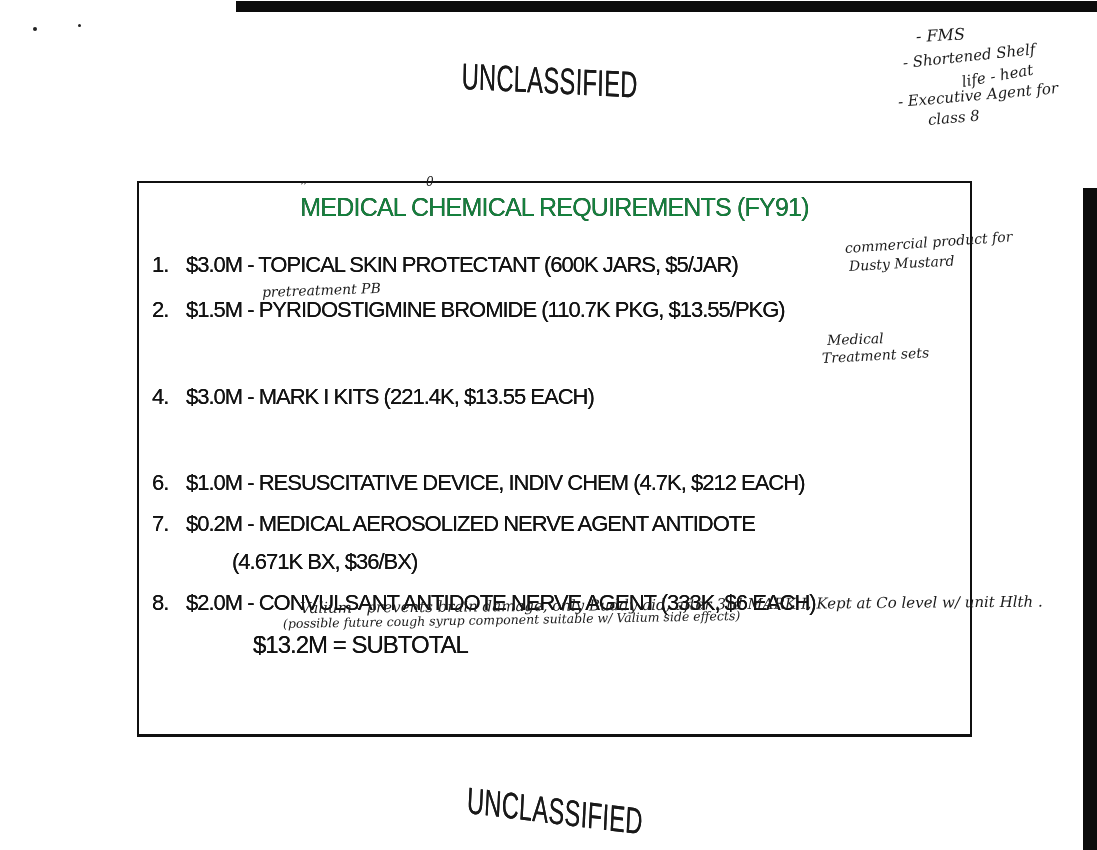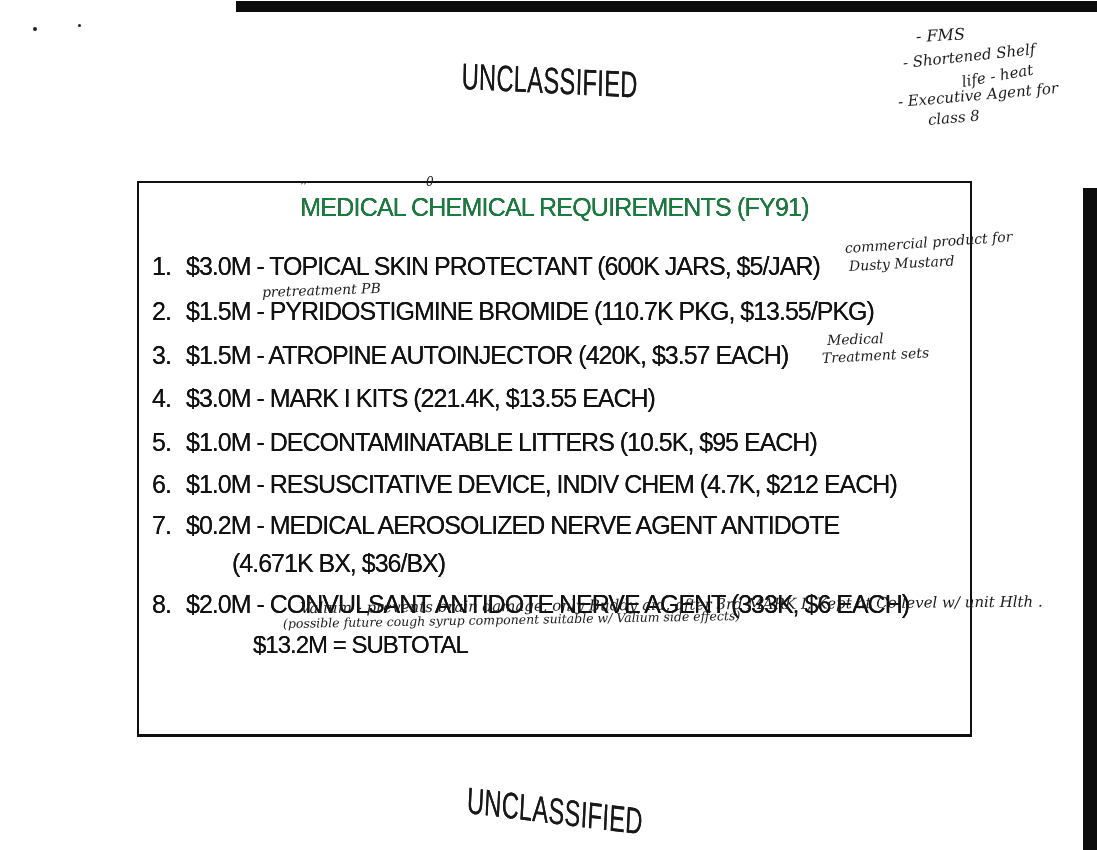--- a/index.html
+++ b/index.html
@@ -50,21 +50,21 @@
     background:#fff;
   }
   .doc-title{
     position:absolute;left:137px;top:193px;width:835px;
     text-align:center;white-space:nowrap;
     font-size:25px;letter-spacing:-0.8px;
     color:#15803d;text-shadow:0 0 0.5px #121212;
   }
   .row{
     position:absolute;left:152px;white-space:nowrap;
-    font-size:25px;letter-spacing:-1px;
+    font-size:22px;letter-spacing:-1px;
     color:#121212;text-shadow:0 0 0.4px #121212;
   }
   .row .num{display:inline-block;width:34px;}
   .row-cont{left:232px;}
   .subtotal{
     position:absolute;left:218px;top:631px;white-space:nowrap;
     font-size:24px;letter-spacing:-1px;
     color:#121212;text-shadow:0 0 0.5px #121212;margin-left:35px;
   }
 </style>
@@ -94,28 +94,22 @@
   <div class="hw" style="left:426px;top:176px;font-size:12px;">0</div>
 
   <div class="doc-title">MEDICAL CHEMICAL REQUIREMENTS (FY91)</div>
 
   <div class="row" style="top:252px;">
     <span class="num">1.</span><span>$3.0M - TOPICAL SKIN PROTECTANT (600K JARS, $5/JAR)</span>
   </div>
   <div class="row" style="top:297px;">
     <span class="num">2.</span><span>$1.5M - PYRIDOSTIGMINE BROMIDE (110.7K PKG, $13.55/PKG)</span>
   </div>
-  <div class="row" style="top:341px;">
-    <span class="num">3.</span><span>$1.5M - ATROPINE AUTOINJECTOR (420K, $3.57 EACH)</span>
-  </div>
   <div class="row" style="top:384px;">
     <span class="num">4.</span><span>$3.0M - MARK I KITS (221.4K, $13.55 EACH)</span>
-  </div>
-  <div class="row" style="top:428px;">
-    <span class="num">5.</span><span>$1.0M - DECONTAMINATABLE LITTERS (10.5K, $95 EACH)</span>
   </div>
   <div class="row" style="top:470px;">
     <span class="num">6.</span><span>$1.0M - RESUSCITATIVE DEVICE, INDIV CHEM (4.7K, $212 EACH)</span>
   </div>
   <div class="row" style="top:511px;">
     <span class="num">7.</span><span>$0.2M - MEDICAL AEROSOLIZED NERVE AGENT ANTIDOTE</span>
   </div>
   <div class="row row-cont" style="top:549px;">
     <span>(4.671K BX, $36/BX)</span>
   </div>

